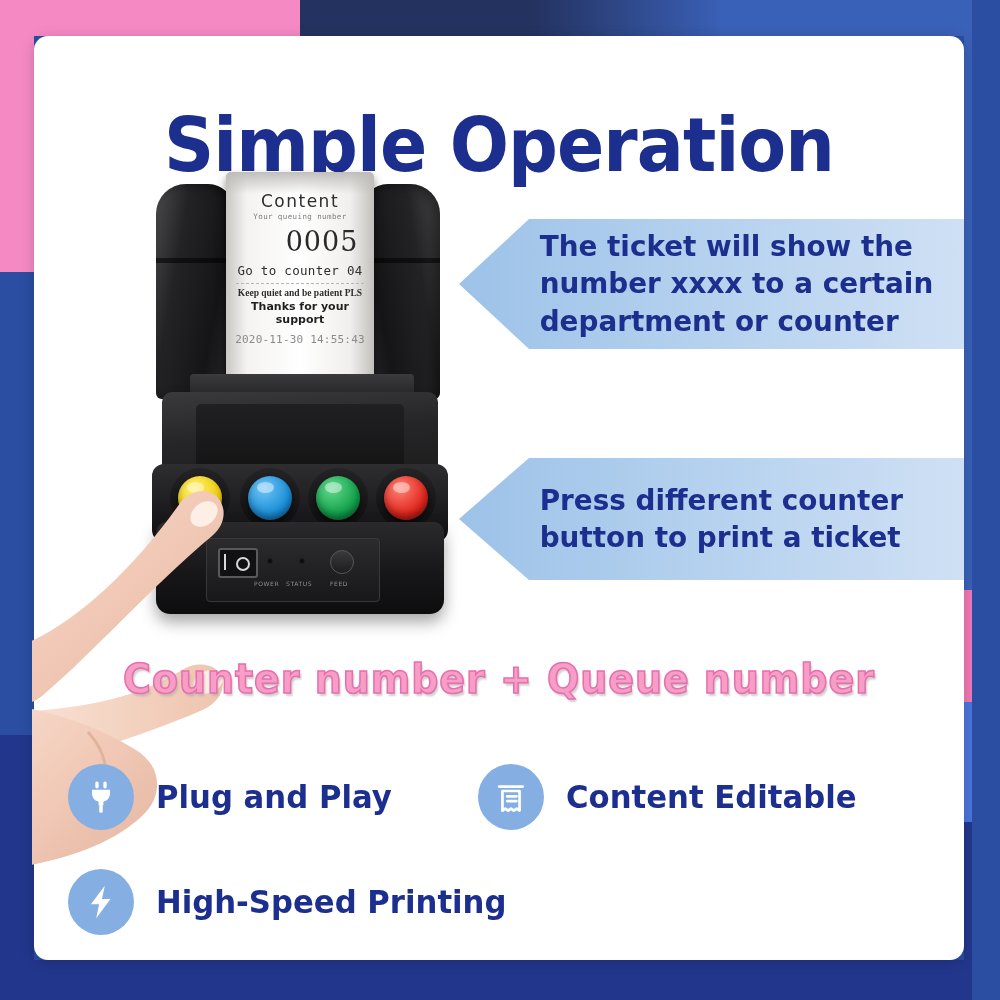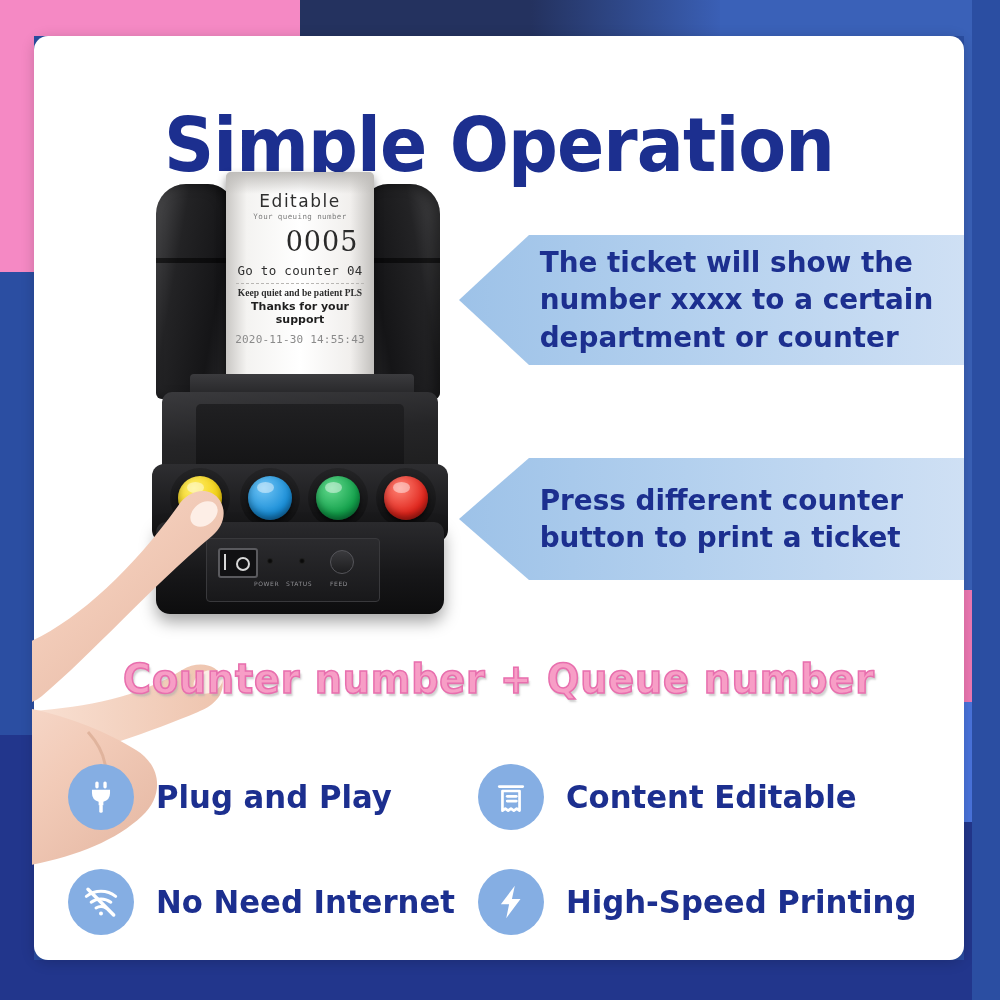--- a/index.html
+++ b/index.html
@@ -50,21 +50,21 @@
     -webkit-clip-path:polygon(70px 0,100% 0,100% 100%,70px 100%,0 50%);
     clip-path:polygon(70px 0,100% 0,100% 100%,70px 100%,0 50%);
     display:flex;align-items:center;
   }
   .callout p{
     margin:0;padding-left:84px;padding-right:8px;
     font-family:"DejaVu Sans","Liberation Sans",sans-serif;
     font-size:29px;font-weight:bold;color:#1c2f8f;line-height:1.28;
     transform:scaleX(.96);transform-origin:left center;
   }
-  #callout-ticket {left:425px;top:183px;width:505px;height:130px;margin-top:16px;}
+  #callout-ticket {left:425px;top:183px;width:505px;height:130px;}
   #callout-button {left:425px;top:422px;width:505px;height:122px;}
 
   
   #tagline{
     position:absolute;left:0;top:620px;width:930px;text-align:center;
     font-family:"DejaVu Sans","Liberation Sans",sans-serif;
     font-size:40px;font-weight:bold;color:#f79ec6;
     letter-spacing:1px;white-space:nowrap;
     -webkit-text-stroke:1.6px #e86fae;
     text-shadow:2px 3px 2px rgba(170,170,170,.55);
@@ -253,21 +253,21 @@
       <div id="paper-well"></div>
 
       <div class="shoulder" id="shoulder-left"></div>
       <div class="shoulder" id="shoulder-right"></div>
       <div class="shoulder-seam" id="seam-left"></div>
       <div class="shoulder-seam" id="seam-right"></div>
 
       <div id="receipt">
         <div id="receipt-curl"></div>
         <div id="receipt-body">
-          <div id="rc-welcome">Editable</div>
+          <div id="rc-welcome">Content</div>
           <div id="rc-sub">Your queuing number</div>
           <div id="rc-number">0005</div>
           <div id="rc-counter">Go to counter 04</div>
           <div id="rc-rule"></div>
           <div id="rc-quiet">Keep quiet and be patient PLS</div>
           <div id="rc-thanks">Thanks for your support</div>
           <div id="rc-time">2020-11-30 14:55:43</div>
         </div>
       </div>
 
@@ -353,32 +353,20 @@
           <svg width="38" height="38" viewBox="0 0 24 24" fill="none" stroke="#ffffff" stroke-width="1.7" stroke-linecap="round" stroke-linejoin="round">
             <path d="M4.6 5.4h14.8"></path>
             <path d="M6.6 8.2h10.8v12.4l-1.8-1.3-1.8 1.3-1.8-1.3-1.8 1.3-1.8-1.3-1.8 1.3z"></path>
             <path d="M9.6 11.6h5.8"></path>
             <path d="M9.6 14.6h5.8"></path>
           </svg>
         </span>
         <span class="feat-label">Content Editable</span>
       </div>
 
-      <div class="feature">
-        <span class="feat-circle">
-          <svg width="40" height="40" viewBox="0 0 24 24" fill="none" stroke="#ffffff" stroke-width="1.8" stroke-linecap="round">
-            <path d="M3.2 8.6a14.4 14.4 0 0 1 17.6 0"></path>
-            <path d="M6.1 12.1a10 10 0 0 1 11.8 0"></path>
-            <path d="M9 15.6a5.6 5.6 0 0 1 6 0"></path>
-            <circle cx="12" cy="18.9" r="1.2" fill="#ffffff" stroke="none"></circle>
-            <path d="M4.2 4.4 19.6 19.8" stroke-width="2.1"></path>
-          </svg>
-        </span>
-        <span class="feat-label">No Need Internet</span>
-      </div>
 
       <div class="feature">
         <span class="feat-circle">
           <svg width="38" height="38" viewBox="0 0 24 24" fill="#ffffff">
             <path d="M14.4 1.8 5.6 13.4h5.2L9 22.2l9-12.1h-5.4z"></path>
           </svg>
         </span>
         <span class="feat-label">High-Speed Printing</span>
       </div>
 

